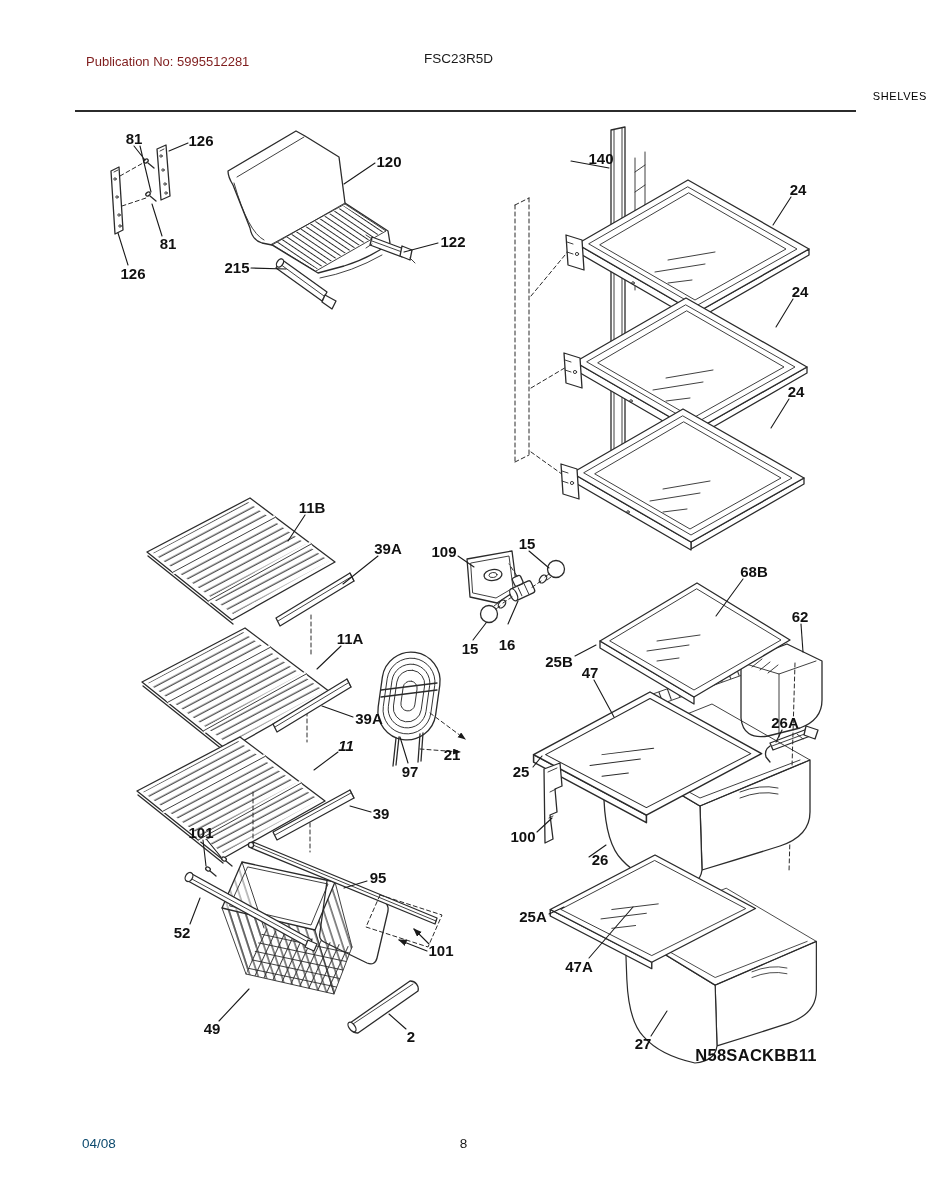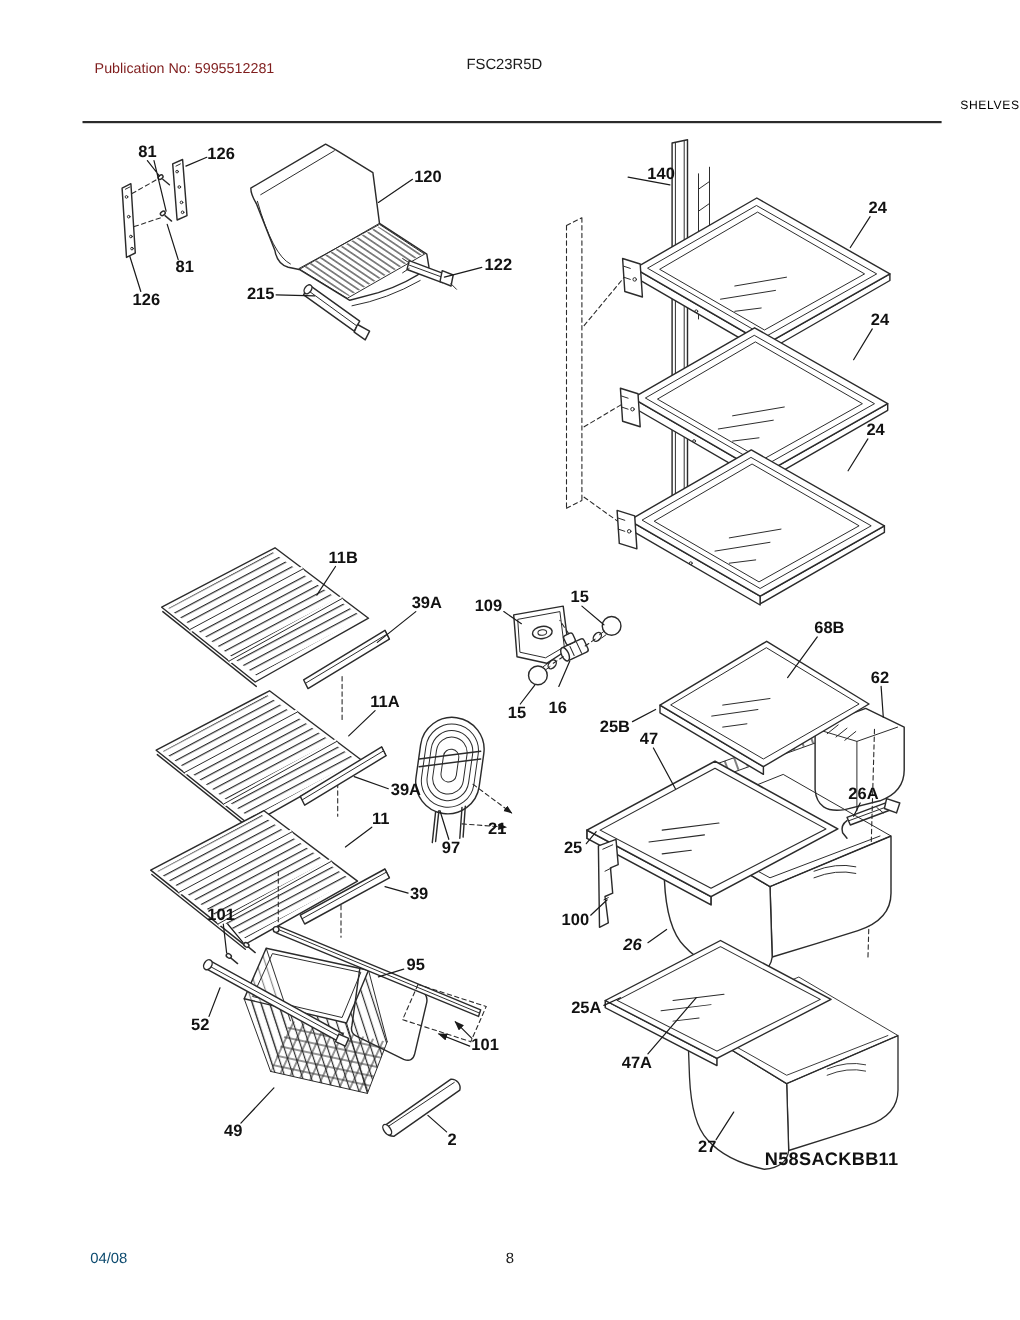--- a/index.html
+++ b/index.html
@@ -334,28 +334,28 @@
       <div class="callout" style="left: 527px; top: 543px;">15</div>
       <div class="callout" style="left: 350px; top: 638px;">11A</div>
       <div class="callout" style="left: 507px; top: 632px; margin-top: 12px;">16</div>
       <div class="callout" style="left: 470px; top: 648px;">15</div>
       <div class="callout" style="left: 754px; top: 571px;">68B</div>
       <div class="callout" style="left: 800px; top: 616px;">62</div>
       <div class="callout" style="left: 559px; top: 661px;">25B</div>
       <div class="callout" style="left: 590px; top: 672px;">47</div>
       <div class="callout" style="left: 369px; top: 718px;">39A</div>
       <div class="callout" style="left: 785px; top: 722px;">26A</div>
-      <div class="callout" style="left: 346px; top: 745px;">11</div>
+      <div class="callout" style="left: 346px; top: 745px; font-style: italic;">11</div>
       <div class="callout" style="left: 452px; top: 754px;">21</div>
       <div class="callout" style="left: 410px; top: 771px;">97</div>
       <div class="callout" style="left: 521px; top: 771px;">25</div>
       <div class="callout" style="left: 381px; top: 813px;">39</div>
       <div class="callout" style="left: 523px; top: 836px;">100</div>
       <div class="callout" style="left: 201px; top: 832px;">101</div>
-      <div class="callout" style="left: 575px; top: 859px; font-style: italic;">26</div>
+      <div class="callout" style="left: 600px; top: 859px;">26</div>
       <div class="callout" style="left: 378px; top: 877px;">95</div>
       <div class="callout" style="left: 533px; top: 916px;">25A</div>
       <div class="callout" style="left: 182px; top: 932px;">52</div>
       <div class="callout" style="left: 441px; top: 950px;">101</div>
       <div class="callout" style="left: 579px; top: 966px;">47A</div>
       <div class="callout" style="left: 212px; top: 1028px;">49</div>
       <div class="callout" style="left: 411px; top: 1036px;">2</div>
       <div class="callout" style="left: 643px; top: 1043px;">27</div>
       <div class="callout callout-lg" style="left: 756px; top: 1055px;">N58SACKBB11</div>
     </div>

